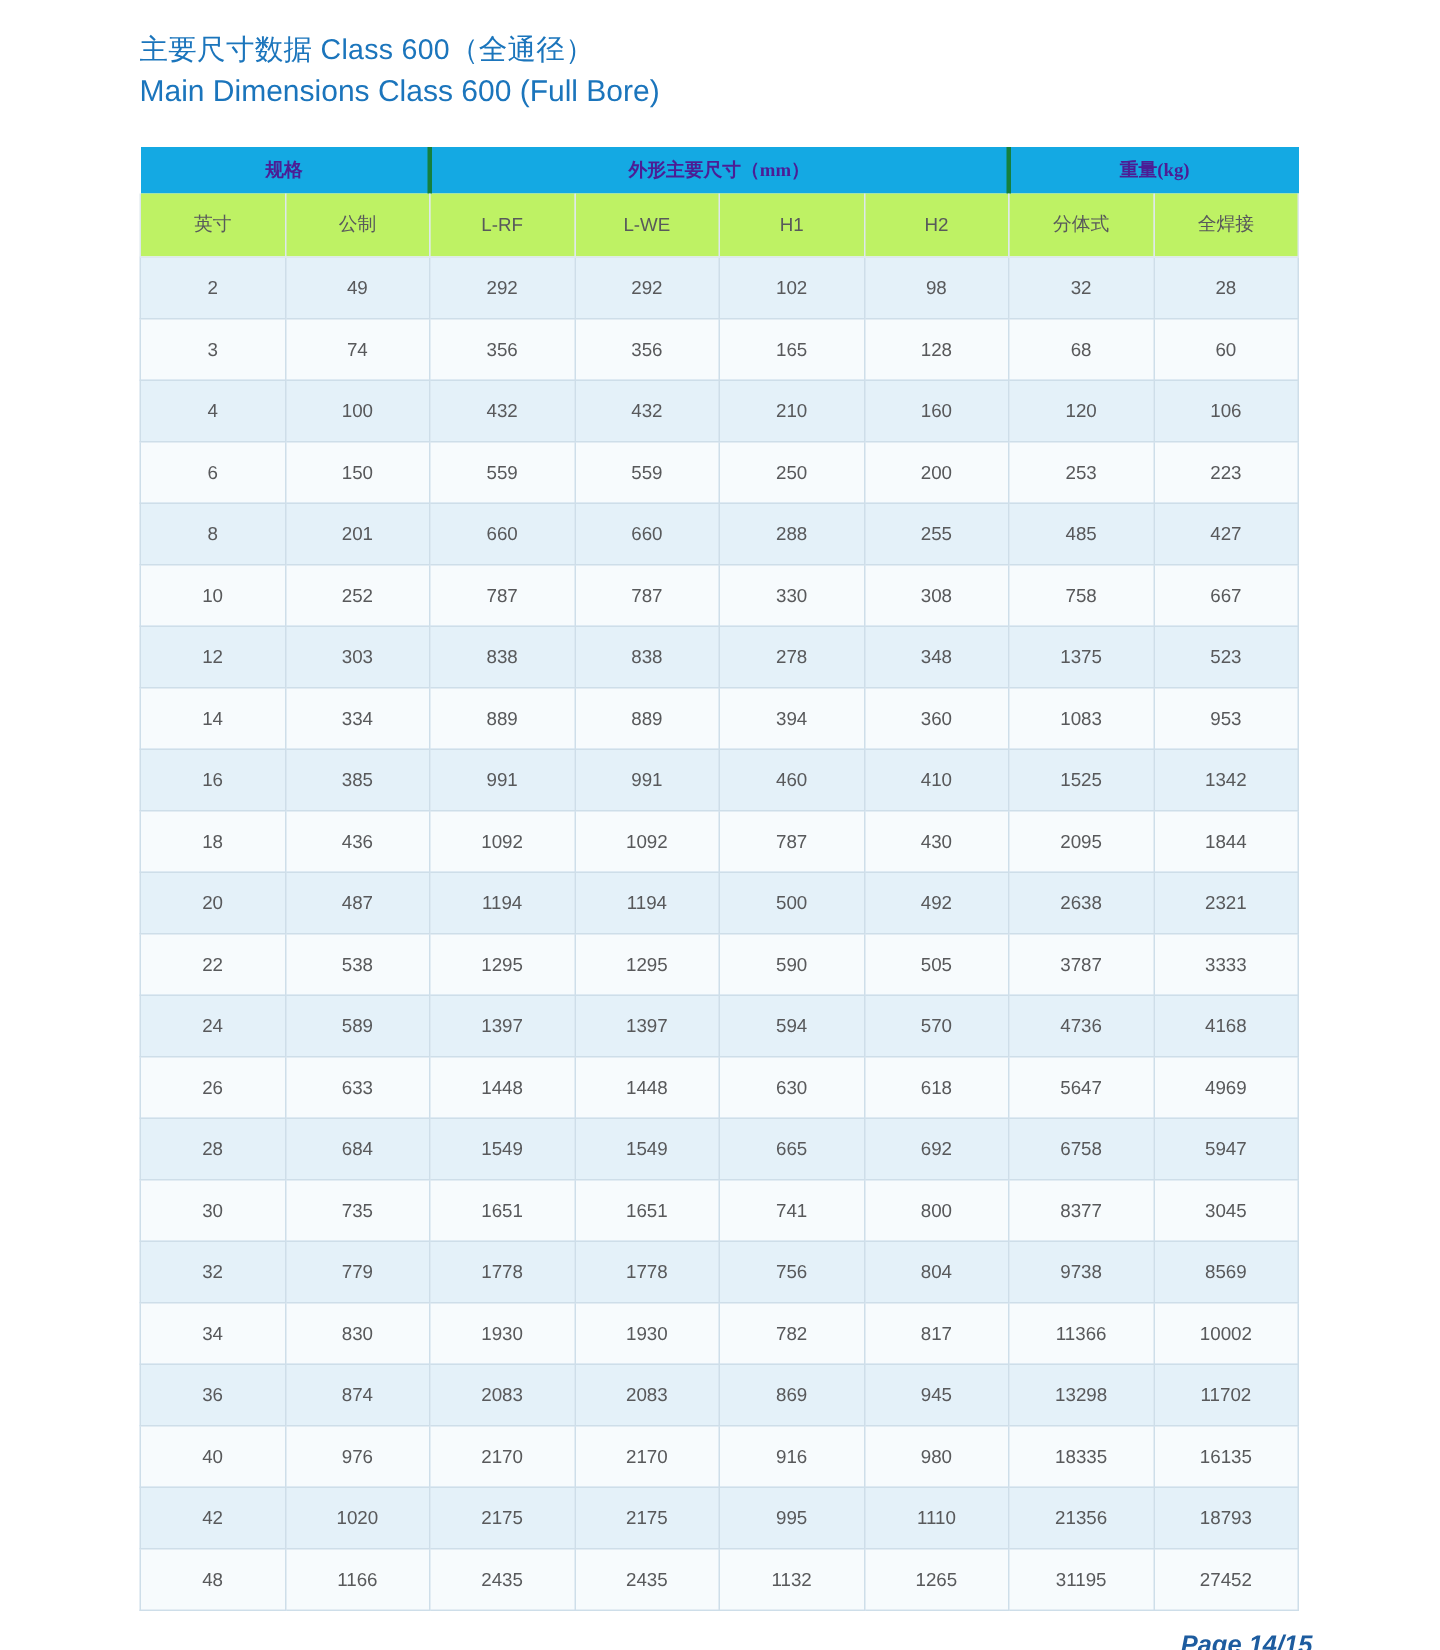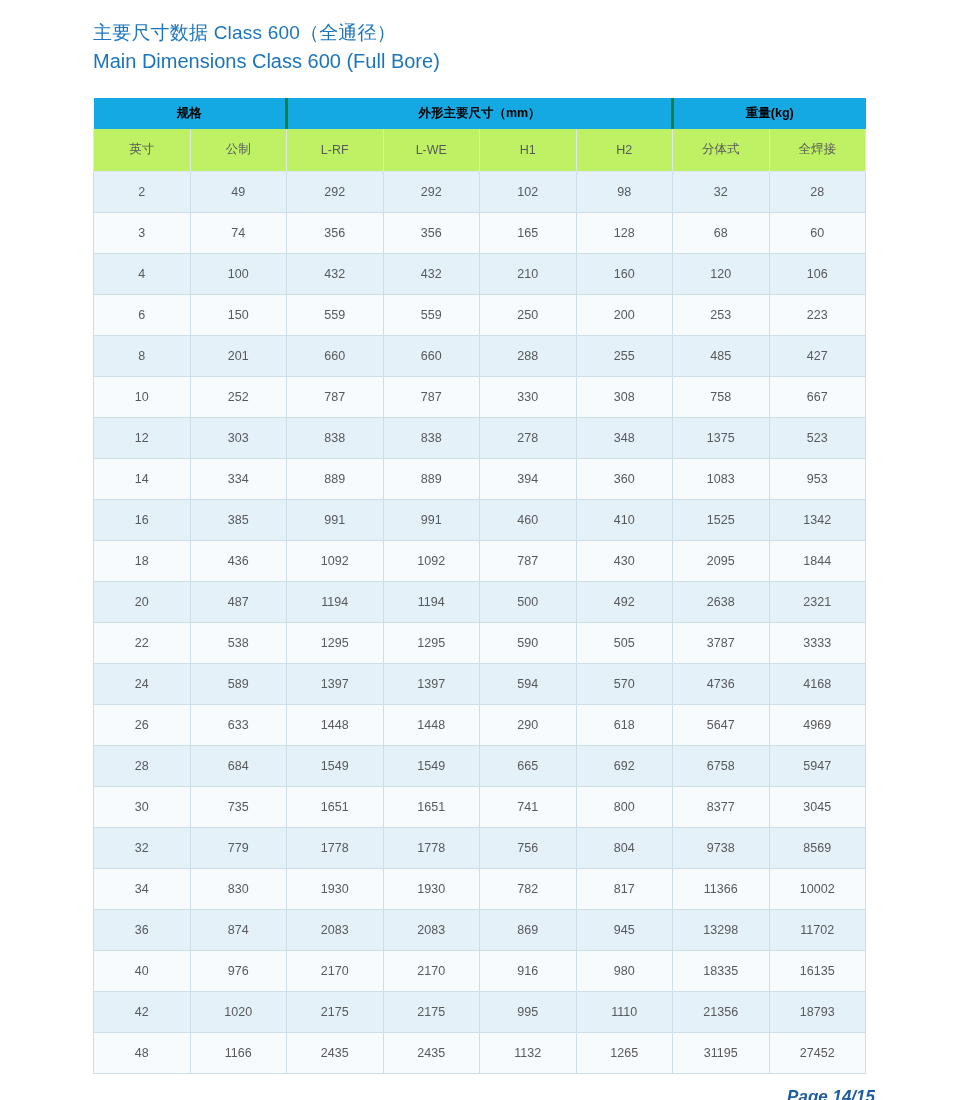--- a/index.html
+++ b/index.html
@@ -40,27 +40,28 @@
     margin: 25px 0 0 93px;
     width: 773px;
     border-collapse: collapse;
     table-layout: fixed;
   }
   table.dims col { width: 12.5%; }
 
   tr.group-row th {
     height: 31px;
     background: var(--header-blue);
-    color: #000000;
+    color: #4c1d95;
     font-size: 12.5px;
     font-weight: bold;
     text-align: center;
     vertical-align: middle;
     padding: 0;
     border: none;
+    font-family: Liberation Serif, serif;
   }
   tr.group-row th + th { border-left: 3px solid #15803d; }
 
   tr.sub-row th {
     height: 42px;
     background: #bef264;
     color: var(--cell-text);
     font-size: 12.5px;
     font-weight: 400;
     text-align: center;
@@ -258,21 +259,21 @@
           <td>594</td>
           <td>570</td>
           <td>4736</td>
           <td>4168</td>
         </tr>
         <tr>
           <td>26</td>
           <td>633</td>
           <td>1448</td>
           <td>1448</td>
-          <td>290</td>
+          <td>630</td>
           <td>618</td>
           <td>5647</td>
           <td>4969</td>
         </tr>
         <tr>
           <td>28</td>
           <td>684</td>
           <td>1549</td>
           <td>1549</td>
           <td>665</td>

